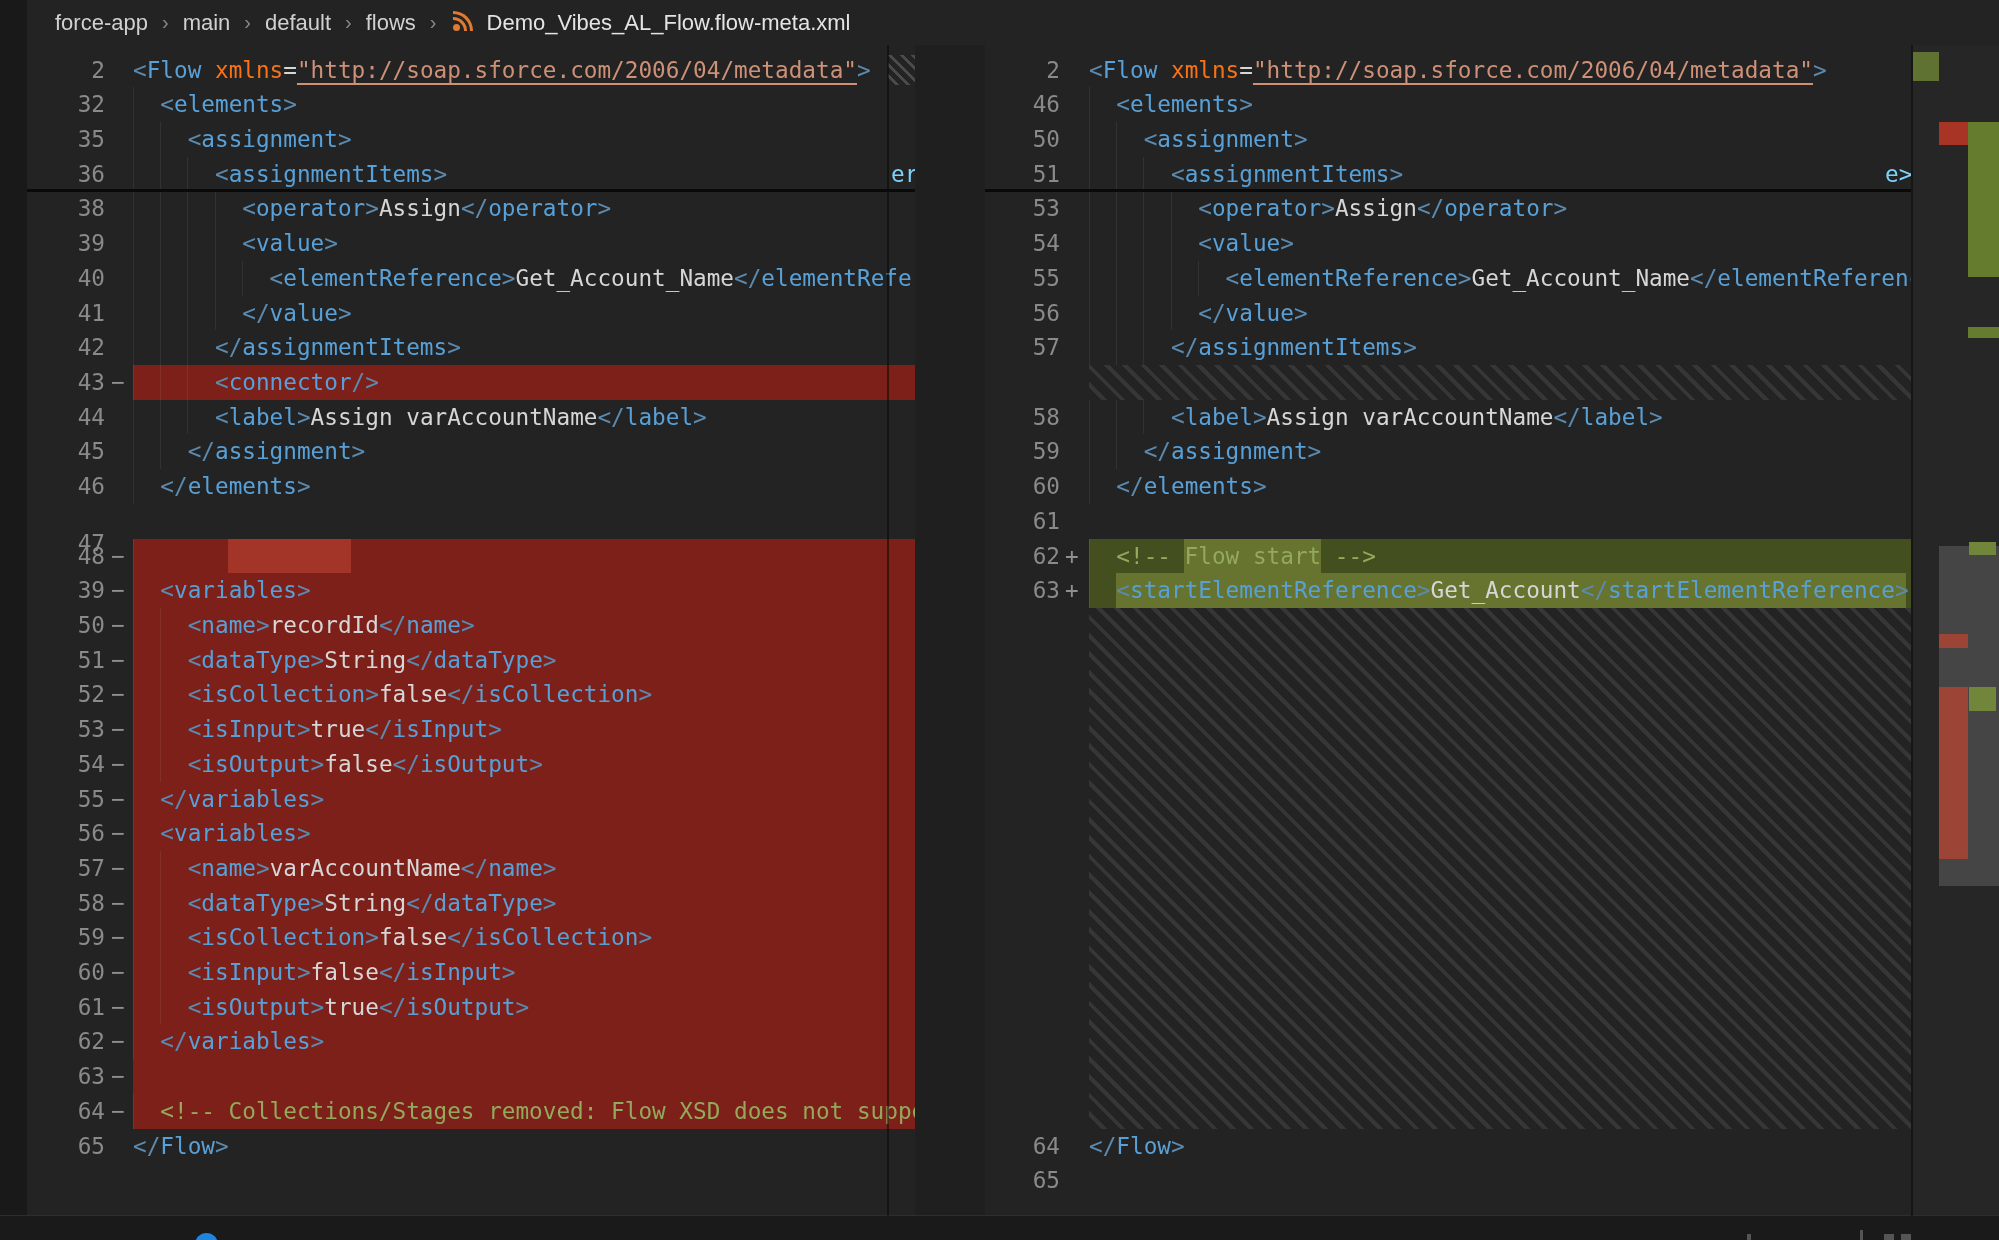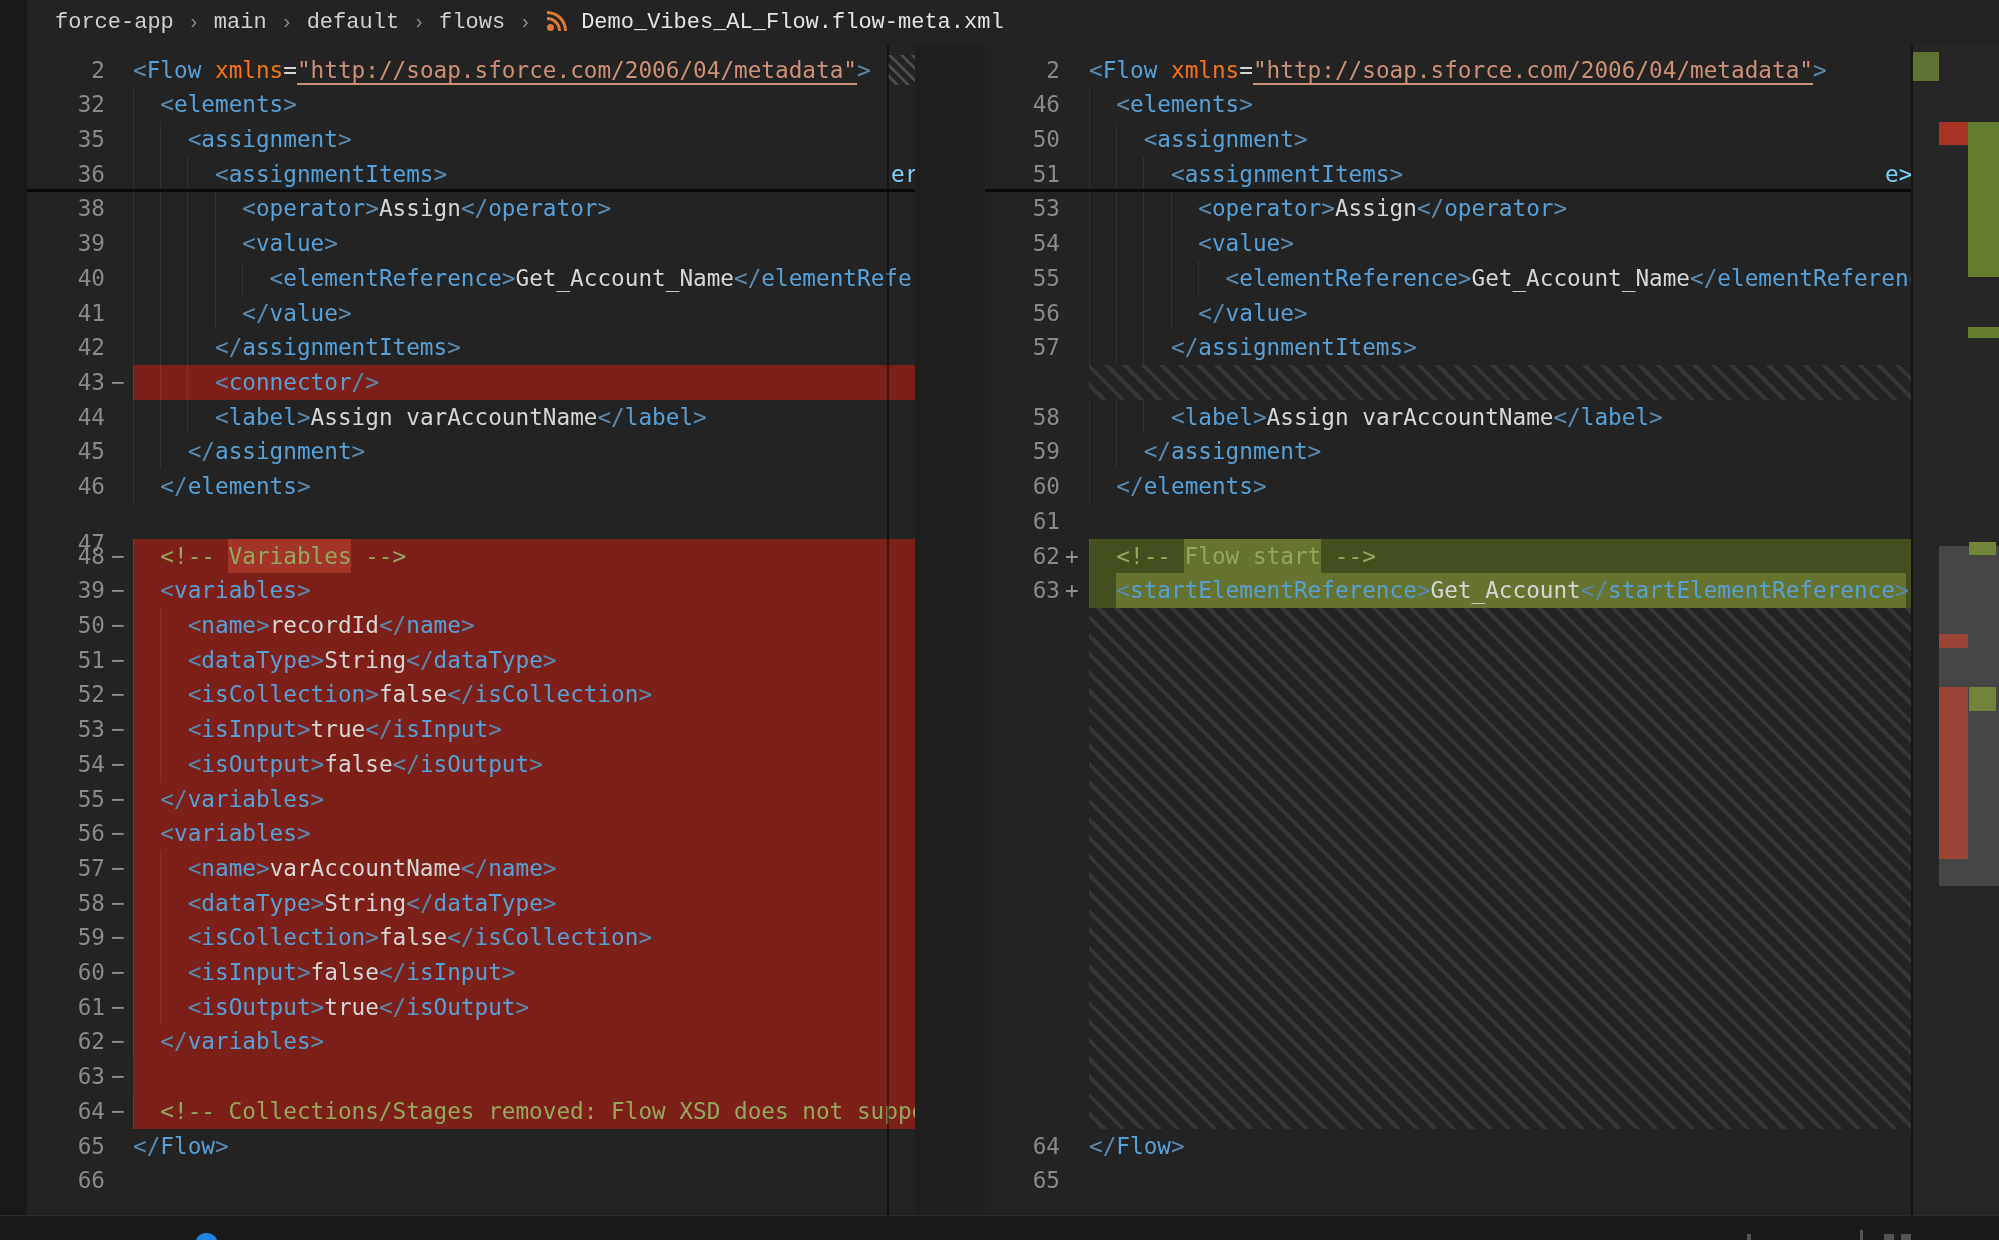--- a/index.html
+++ b/index.html
@@ -2,21 +2,21 @@
 <html><head>
 <meta charset="utf-8">
 <style>
   html,body{margin:0;padding:0;background:#111;}
   #screen{position:relative;width:1999px;height:1240px;background:#232323;overflow:hidden;
           font-family:"DejaVu Sans Mono","Liberation Mono",monospace;}
   
   #left-strip{position:absolute;left:0;top:0;width:27px;height:1240px;background:#191919;}
   
   #breadcrumb{position:absolute;left:27px;top:0;right:0;height:45px;display:flex;align-items:center;
-              gap:14px;padding-left:28px;font-family:Liberation Mono, monospace;
+              gap:14px;padding-left:28px;font-family:Liberation Sans, sans-serif;
               font-size:22px;color:#d0d0d0;background:#232323;}
   #breadcrumb .sep{color:#8a8a8a;font-size:20px;}
   #breadcrumb .file{color:#e4e4e4;}
   .xmlicon{width:22px;height:22px;position:relative;display:inline-block;}
   .xmlicon .dot{position:absolute;left:2px;bottom:3px;width:7px;height:7px;border-radius:50%;background:#e07a33;}
   .xmlicon .a1{position:absolute;left:2px;bottom:3px;width:11px;height:11px;border:3px solid #e07a33;
                border-left:none;border-bottom:none;border-top-right-radius:14px;}
   .xmlicon .a2{position:absolute;left:2px;bottom:3px;width:17px;height:17px;border:3px solid #e07a33;
                border-left:none;border-bottom:none;border-top-right-radius:20px;}
   
@@ -97,39 +97,38 @@
       <div class="row" style="top: 146.482px;"><div class="guide" style="left: 106px;"></div><div class="guide" style="left: 133.244px;"></div><div class="guide" style="left: 160.488px;"></div><div class="guide" style="left: 187.732px;"></div><span class="num">38</span><div class="code">        <span class="br">&lt;</span><span class="tag">operator</span><span class="br">&gt;</span>Assign<span class="br">&lt;/</span><span class="tag">operator</span><span class="br">&gt;</span></div></div>
       <div class="row" style="top: 181.19px;"><div class="guide" style="left: 106px;"></div><div class="guide" style="left: 133.244px;"></div><div class="guide" style="left: 160.488px;"></div><div class="guide" style="left: 187.732px;"></div><span class="num">39</span><div class="code">        <span class="br">&lt;</span><span class="tag">value</span><span class="br">&gt;</span></div></div>
       <div class="row" style="top: 215.898px;"><div class="guide" style="left: 106px;"></div><div class="guide" style="left: 133.244px;"></div><div class="guide" style="left: 160.488px;"></div><div class="guide" style="left: 187.732px;"></div><div class="guide" style="left: 214.976px;"></div><span class="num">40</span><div class="code">          <span class="br">&lt;</span><span class="tag">elementReference</span><span class="br">&gt;</span>Get_Account_Name<span class="br">&lt;/</span><span class="tag">elementReference</span></div></div>
       <div class="row" style="top: 250.606px;"><div class="guide" style="left: 106px;"></div><div class="guide" style="left: 133.244px;"></div><div class="guide" style="left: 160.488px;"></div><div class="guide" style="left: 187.732px;"></div><span class="num">41</span><div class="code">        <span class="br">&lt;/</span><span class="tag">value</span><span class="br">&gt;</span></div></div>
       <div class="row" style="top: 285.314px;"><div class="guide" style="left: 106px;"></div><div class="guide" style="left: 133.244px;"></div><div class="guide" style="left: 160.488px;"></div><span class="num">42</span><div class="code">      <span class="br">&lt;/</span><span class="tag">assignmentItems</span><span class="br">&gt;</span></div></div>
       <div class="row del" style="top: 320.022px;"><div class="band"></div><div class="guide" style="left: 106px;"></div><div class="guide" style="left: 133.244px;"></div><div class="guide" style="left: 160.488px;"></div><span class="num">43</span><span class="sign">−</span><div class="code">      <span class="br">&lt;</span><span class="tag">connector</span><span class="br">/&gt;</span></div></div>
       <div class="row" style="top: 354.73px;"><div class="guide" style="left: 106px;"></div><div class="guide" style="left: 133.244px;"></div><div class="guide" style="left: 160.488px;"></div><span class="num">44</span><div class="code">      <span class="br">&lt;</span><span class="tag">label</span><span class="br">&gt;</span>Assign varAccountName<span class="br">&lt;/</span><span class="tag">label</span><span class="br">&gt;</span></div></div>
       <div class="row" style="top: 389.438px;"><div class="guide" style="left: 106px;"></div><div class="guide" style="left: 133.244px;"></div><span class="num">45</span><div class="code">    <span class="br">&lt;/</span><span class="tag">assignment</span><span class="br">&gt;</span></div></div>
       <div class="row" style="top: 424.146px;"><div class="guide" style="left: 106px;"></div><span class="num">46</span><div class="code">  <span class="br">&lt;/</span><span class="tag">elements</span><span class="br">&gt;</span></div></div>
       <div class="row" style="top: 481px;"><span class="num">47</span><div class="code"></div></div>
-      <div class="row del" style="top: 493.562px;"><div class="band"></div><div class="hl" style="left: 201.354px; width: 122.598px;"></div><div class="guide" style="left: 106px;"></div><span class="num">48</span><span class="sign">−</span><div class="code"><span class="cmt">  &lt;!-- Variables --&gt;</span></div></div>
+      <div class="row del" style="top: 493.562px;"><div class="band"></div><div class="hl" style="left: 201.354px; width: 122.598px;"></div><div class="guide" style="left: 106px;"></div><span class="num">48</span><span class="sign">−</span></div>
       <div class="row del" style="top: 528.27px;"><div class="band"></div><div class="guide" style="left: 106px;"></div><span class="num">39</span><span class="sign">−</span><div class="code">  <span class="br">&lt;</span><span class="tag">variables</span><span class="br">&gt;</span></div></div>
       <div class="row del" style="top: 562.978px;"><div class="band"></div><div class="guide" style="left: 106px;"></div><div class="guide" style="left: 133.244px;"></div><span class="num">50</span><span class="sign">−</span><div class="code">    <span class="br">&lt;</span><span class="tag">name</span><span class="br">&gt;</span>recordId<span class="br">&lt;/</span><span class="tag">name</span><span class="br">&gt;</span></div></div>
       <div class="row del" style="top: 597.686px;"><div class="band"></div><div class="guide" style="left: 106px;"></div><div class="guide" style="left: 133.244px;"></div><span class="num">51</span><span class="sign">−</span><div class="code">    <span class="br">&lt;</span><span class="tag">dataType</span><span class="br">&gt;</span>String<span class="br">&lt;/</span><span class="tag">dataType</span><span class="br">&gt;</span></div></div>
       <div class="row del" style="top: 632.394px;"><div class="band"></div><div class="guide" style="left: 106px;"></div><div class="guide" style="left: 133.244px;"></div><span class="num">52</span><span class="sign">−</span><div class="code">    <span class="br">&lt;</span><span class="tag">isCollection</span><span class="br">&gt;</span>false<span class="br">&lt;/</span><span class="tag">isCollection</span><span class="br">&gt;</span></div></div>
       <div class="row del" style="top: 667.102px;"><div class="band"></div><div class="guide" style="left: 106px;"></div><div class="guide" style="left: 133.244px;"></div><span class="num">53</span><span class="sign">−</span><div class="code">    <span class="br">&lt;</span><span class="tag">isInput</span><span class="br">&gt;</span>true<span class="br">&lt;/</span><span class="tag">isInput</span><span class="br">&gt;</span></div></div>
       <div class="row del" style="top: 701.81px;"><div class="band"></div><div class="guide" style="left: 106px;"></div><div class="guide" style="left: 133.244px;"></div><span class="num">54</span><span class="sign">−</span><div class="code">    <span class="br">&lt;</span><span class="tag">isOutput</span><span class="br">&gt;</span>false<span class="br">&lt;/</span><span class="tag">isOutput</span><span class="br">&gt;</span></div></div>
       <div class="row del" style="top: 736.518px;"><div class="band"></div><div class="guide" style="left: 106px;"></div><span class="num">55</span><span class="sign">−</span><div class="code">  <span class="br">&lt;/</span><span class="tag">variables</span><span class="br">&gt;</span></div></div>
       <div class="row del" style="top: 771.226px;"><div class="band"></div><div class="guide" style="left: 106px;"></div><span class="num">56</span><span class="sign">−</span><div class="code">  <span class="br">&lt;</span><span class="tag">variables</span><span class="br">&gt;</span></div></div>
       <div class="row del" style="top: 805.934px;"><div class="band"></div><div class="guide" style="left: 106px;"></div><div class="guide" style="left: 133.244px;"></div><span class="num">57</span><span class="sign">−</span><div class="code">    <span class="br">&lt;</span><span class="tag">name</span><span class="br">&gt;</span>varAccountName<span class="br">&lt;/</span><span class="tag">name</span><span class="br">&gt;</span></div></div>
       <div class="row del" style="top: 840.642px;"><div class="band"></div><div class="guide" style="left: 106px;"></div><div class="guide" style="left: 133.244px;"></div><span class="num">58</span><span class="sign">−</span><div class="code">    <span class="br">&lt;</span><span class="tag">dataType</span><span class="br">&gt;</span>String<span class="br">&lt;/</span><span class="tag">dataType</span><span class="br">&gt;</span></div></div>
       <div class="row del" style="top: 875.35px;"><div class="band"></div><div class="guide" style="left: 106px;"></div><div class="guide" style="left: 133.244px;"></div><span class="num">59</span><span class="sign">−</span><div class="code">    <span class="br">&lt;</span><span class="tag">isCollection</span><span class="br">&gt;</span>false<span class="br">&lt;/</span><span class="tag">isCollection</span><span class="br">&gt;</span></div></div>
       <div class="row del" style="top: 910.058px;"><div class="band"></div><div class="guide" style="left: 106px;"></div><div class="guide" style="left: 133.244px;"></div><span class="num">60</span><span class="sign">−</span><div class="code">    <span class="br">&lt;</span><span class="tag">isInput</span><span class="br">&gt;</span>false<span class="br">&lt;/</span><span class="tag">isInput</span><span class="br">&gt;</span></div></div>
       <div class="row del" style="top: 944.766px;"><div class="band"></div><div class="guide" style="left: 106px;"></div><div class="guide" style="left: 133.244px;"></div><span class="num">61</span><span class="sign">−</span><div class="code">    <span class="br">&lt;</span><span class="tag">isOutput</span><span class="br">&gt;</span>true<span class="br">&lt;/</span><span class="tag">isOutput</span><span class="br">&gt;</span></div></div>
       <div class="row del" style="top: 979.474px;"><div class="band"></div><div class="guide" style="left: 106px;"></div><span class="num">62</span><span class="sign">−</span><div class="code">  <span class="br">&lt;/</span><span class="tag">variables</span><span class="br">&gt;</span></div></div>
       <div class="row del" style="top: 1014.18px;"><div class="band"></div><span class="num">63</span><span class="sign">−</span><div class="code"></div></div>
       <div class="row del" style="top: 1048.89px;"><div class="band"></div><div class="guide" style="left: 106px;"></div><span class="num">64</span><span class="sign">−</span><div class="code"><span class="cmt">  &lt;!-- Collections/Stages removed: Flow XSD does not support them --&gt;</span></div></div>
       <div class="row" style="top: 1083.6px;"><span class="num">65</span><div class="code"><span class="br">&lt;/</span><span class="tag">Flow</span><span class="br">&gt;</span></div></div>
-      <div class="row" style="top: 1118.31px;"><span class="num">66</span><div class="code"></div></div>
     </div>
   <div id="gap"></div>
   <div class="pane" id="pane-right">
       <div class="row" style="top: 7.65px;"><span class="num">2</span><div class="code"><span class="br">&lt;</span><span class="tag">Flow</span> <span class="attr">xmlns</span>=<span class="str">"http://soap.sforce.com/2006/04/metadata"</span><span class="br">&gt;</span></div></div>
       <div class="row" style="top: 42.358px;"><div class="guide" style="left: 104px;"></div><span class="num">46</span><div class="code">  <span class="br">&lt;</span><span class="tag">elements</span><span class="br">&gt;</span></div></div>
       <div class="row" style="top: 77.066px;"><div class="guide" style="left: 104px;"></div><div class="guide" style="left: 131.244px;"></div><span class="num">50</span><div class="code">    <span class="br">&lt;</span><span class="tag">assignment</span><span class="br">&gt;</span></div></div>
       <div class="row" style="top: 111.774px;"><div class="guide" style="left: 104px;"></div><div class="guide" style="left: 131.244px;"></div><div class="guide" style="left: 158.488px;"></div><span class="num">51</span><div class="code">      <span class="br">&lt;</span><span class="tag">assignmentItems</span><span class="br">&gt;</span></div><span class="frag" style="left: 900px;">e&gt;</span></div>
       <div class="fold-sep" style="top: 144.482px;"></div>
       <div class="row" style="top: 146.482px;"><div class="guide" style="left: 104px;"></div><div class="guide" style="left: 131.244px;"></div><div class="guide" style="left: 158.488px;"></div><div class="guide" style="left: 185.732px;"></div><span class="num">53</span><div class="code">        <span class="br">&lt;</span><span class="tag">operator</span><span class="br">&gt;</span>Assign<span class="br">&lt;/</span><span class="tag">operator</span><span class="br">&gt;</span></div></div>
       <div class="row" style="top: 181.19px;"><div class="guide" style="left: 104px;"></div><div class="guide" style="left: 131.244px;"></div><div class="guide" style="left: 158.488px;"></div><div class="guide" style="left: 185.732px;"></div><span class="num">54</span><div class="code">        <span class="br">&lt;</span><span class="tag">value</span><span class="br">&gt;</span></div></div>

